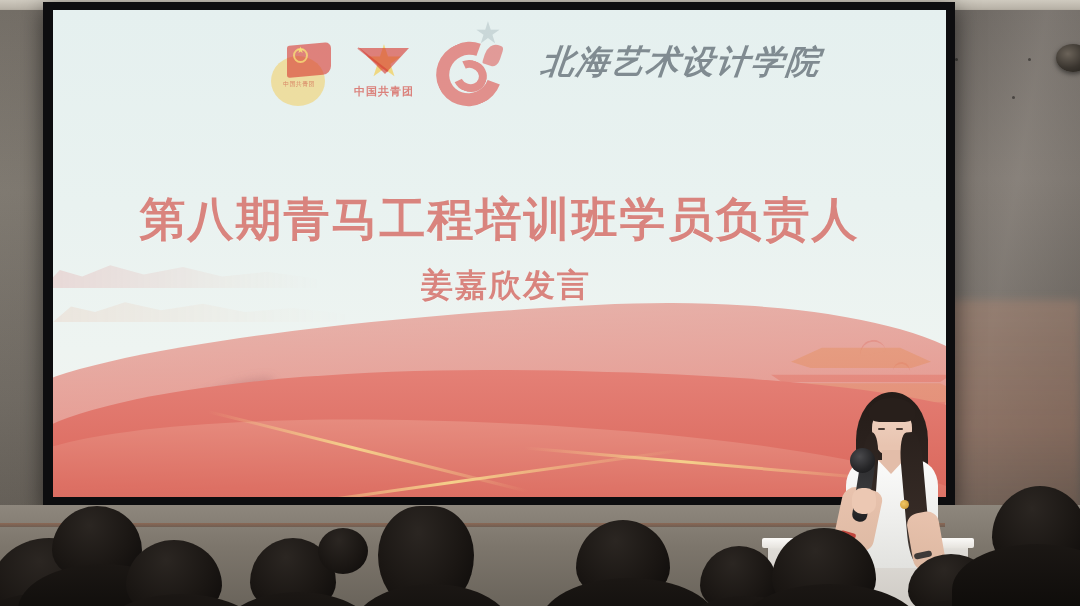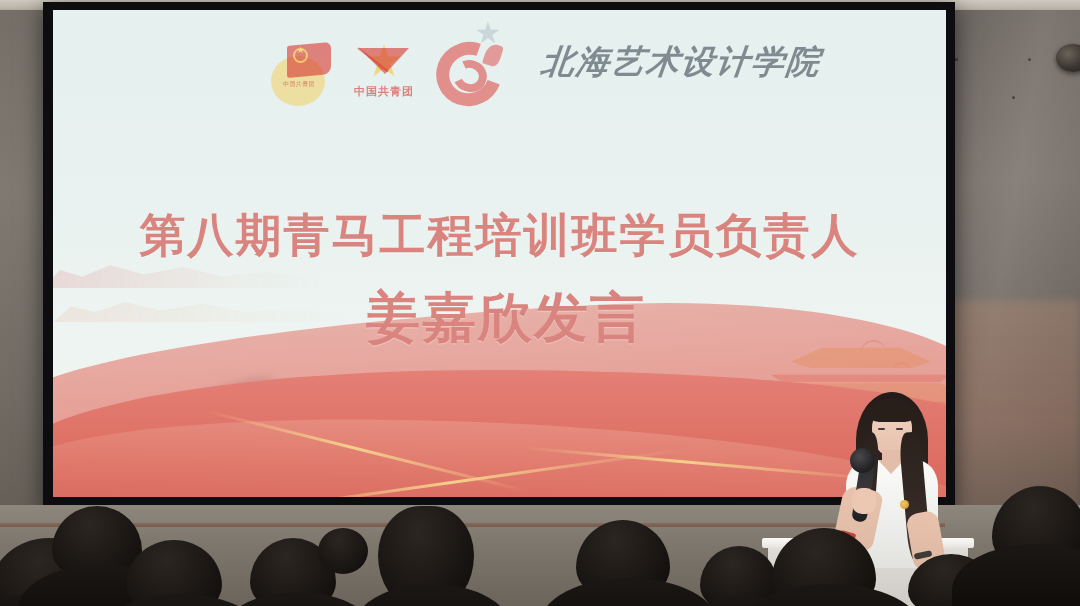--- a/index.html
+++ b/index.html
@@ -259,23 +259,22 @@
   }
   .title-line {
     font-family: "DejaVu Serif", serif;
     font-weight: bold;
     font-size: 46px;
     line-height: 66px;
     letter-spacing: 2px;
     color: #d9847e;
     text-shadow: 0 1px 1px rgba(255,255,255,0.35);
     white-space: nowrap;
-    margin-top: 16px;
-  }
-  .title-line.second { font-size: 54px; padding-left: 13px; }
+  }
+  .title-line.second { font-size: 32px; padding-left: 13px; }
 
   
   .art-wall {
     position: absolute;
     left: -10px; top: 230px;
     width: 330px; height: 110px;
     opacity: 0.30;
   }
   .wall-ridge {
     position: absolute;

